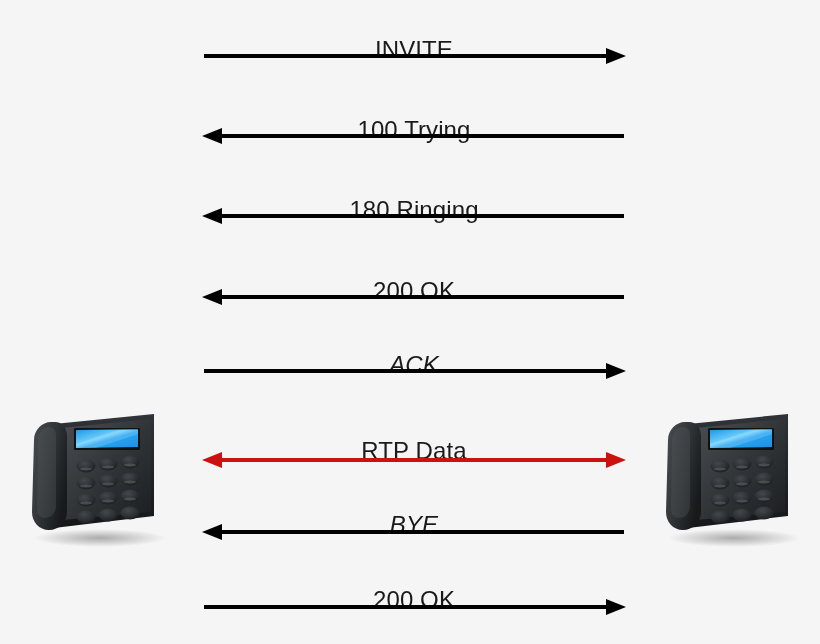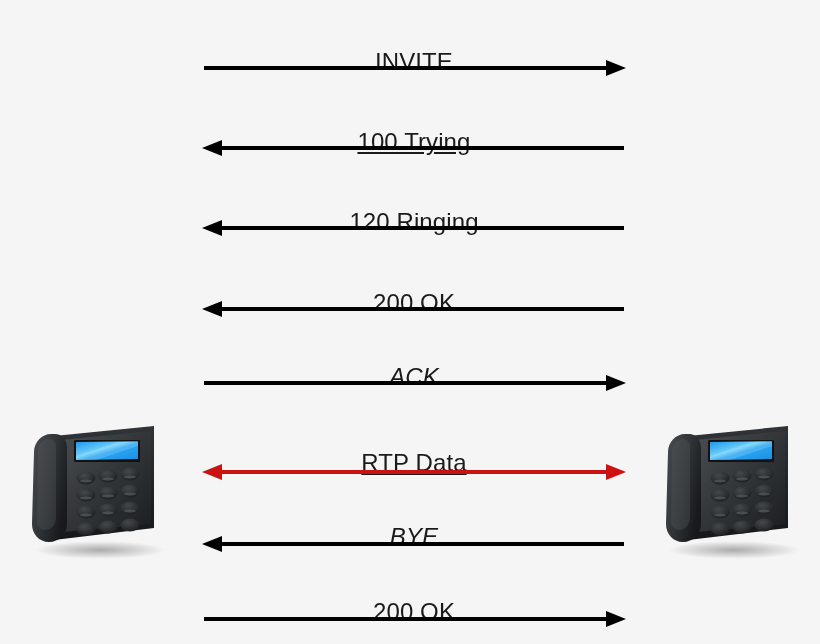--- a/index.html
+++ b/index.html
@@ -11,21 +11,21 @@
     height: 644px;
     background: #f5f5f5;
     font-family: "Liberation Sans", sans-serif;
     overflow: hidden;
     position: relative;
   }
 
   #diagram {
     position: absolute;
     left: 0;
-    top: 12px;
+    top: 0;
     width: 820px;
     height: 561px;
   }
 
   
   .msg-row {
     position: absolute;
     left: 0;
     width: 820px;
     height: 0;
@@ -226,49 +226,49 @@
 
   <div id="messages-container">
       <div class="msg-row">
         <div class="msg-label" style="top: 36px;">INVITE</div>
         <div class="msg-arrow" style="top: 44px;"><svg width="436" height="24" viewBox="0 0 436 24" xmlns="http://www.w3.org/2000/svg">
             <line x1="8" y1="12" x2="414" y2="12" stroke="#000000" stroke-width="4"></line>
             <polygon points="430,12 410,4 410,20" fill="#000000"></polygon>
           </svg></div>
       </div>
       <div class="msg-row">
-        <div class="msg-label" style="top: 116px; text-decoration: underline;">100 Trying</div>
+        <div class="msg-label" style="top: 116px;">100 Trying</div>
         <div class="msg-arrow" style="top: 124px;"><svg width="436" height="24" viewBox="0 0 436 24" xmlns="http://www.w3.org/2000/svg">
             <line x1="22" y1="12" x2="428" y2="12" stroke="#000000" stroke-width="4"></line>
             <polygon points="6,12 26,4 26,20" fill="#000000"></polygon>
           </svg></div>
       </div>
       <div class="msg-row">
-        <div class="msg-label" style="top: 196px;">120 Ringing</div>
+        <div class="msg-label" style="top: 196px;">180 Ringing</div>
         <div class="msg-arrow" style="top: 204px;"><svg width="436" height="24" viewBox="0 0 436 24" xmlns="http://www.w3.org/2000/svg">
             <line x1="22" y1="12" x2="428" y2="12" stroke="#000000" stroke-width="4"></line>
             <polygon points="6,12 26,4 26,20" fill="#000000"></polygon>
           </svg></div>
       </div>
       <div class="msg-row">
         <div class="msg-label" style="top: 277px;">200 OK</div>
         <div class="msg-arrow" style="top: 285px;"><svg width="436" height="24" viewBox="0 0 436 24" xmlns="http://www.w3.org/2000/svg">
             <line x1="22" y1="12" x2="428" y2="12" stroke="#000000" stroke-width="4"></line>
             <polygon points="6,12 26,4 26,20" fill="#000000"></polygon>
           </svg></div>
       </div>
       <div class="msg-row">
         <div class="msg-label" style="top: 351px; font-style: italic;">ACK</div>
         <div class="msg-arrow" style="top: 359px;"><svg width="436" height="24" viewBox="0 0 436 24" xmlns="http://www.w3.org/2000/svg">
             <line x1="8" y1="12" x2="414" y2="12" stroke="#000000" stroke-width="4"></line>
             <polygon points="430,12 410,4 410,20" fill="#000000"></polygon>
           </svg></div>
       </div>
       <div class="msg-row">
-        <div class="msg-label" style="top: 437px; text-decoration: underline;">RTP Data</div>
+        <div class="msg-label" style="top: 437px;">RTP Data</div>
         <div class="msg-arrow" style="top: 448px;"><svg width="436" height="24" viewBox="0 0 436 24" xmlns="http://www.w3.org/2000/svg">
             <line x1="22" y1="12" x2="414" y2="12" stroke="#cc1111" stroke-width="4"></line>
             <polygon points="6,12 26,4 26,20" fill="#cc1111"></polygon>
             <polygon points="430,12 410,4 410,20" fill="#cc1111"></polygon>
           </svg></div>
       </div>
       <div class="msg-row">
         <div class="msg-label" style="top: 511px; font-style: italic;">BYE</div>
         <div class="msg-arrow" style="top: 520px;"><svg width="436" height="24" viewBox="0 0 436 24" xmlns="http://www.w3.org/2000/svg">
             <line x1="22" y1="12" x2="428" y2="12" stroke="#000000" stroke-width="4"></line>

